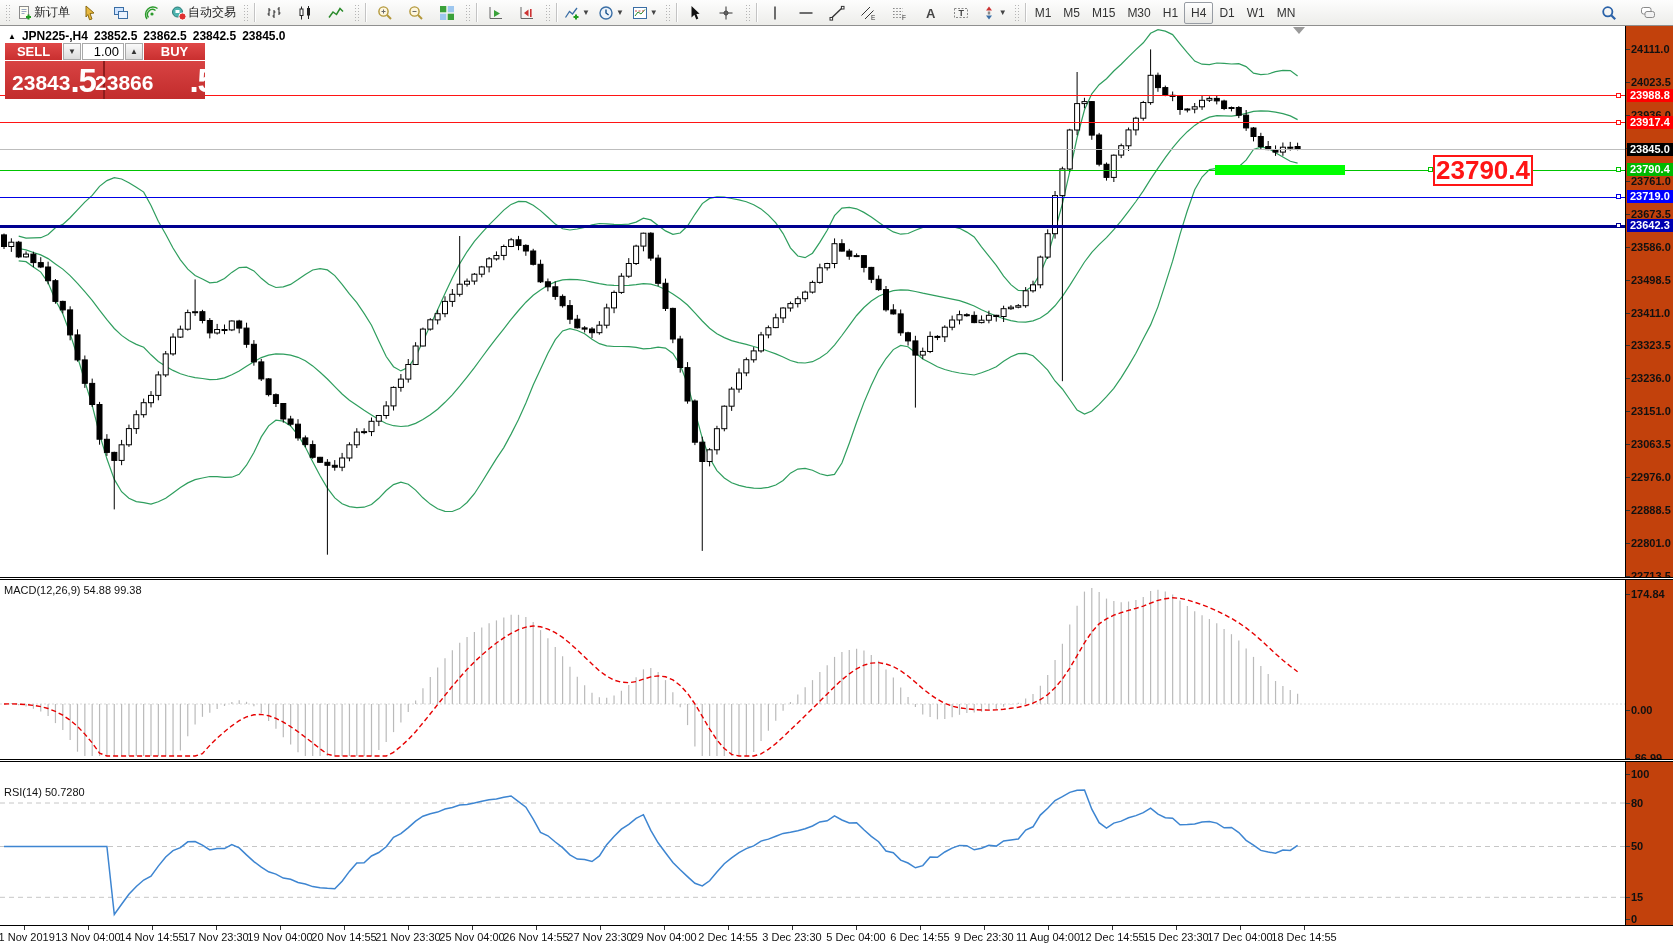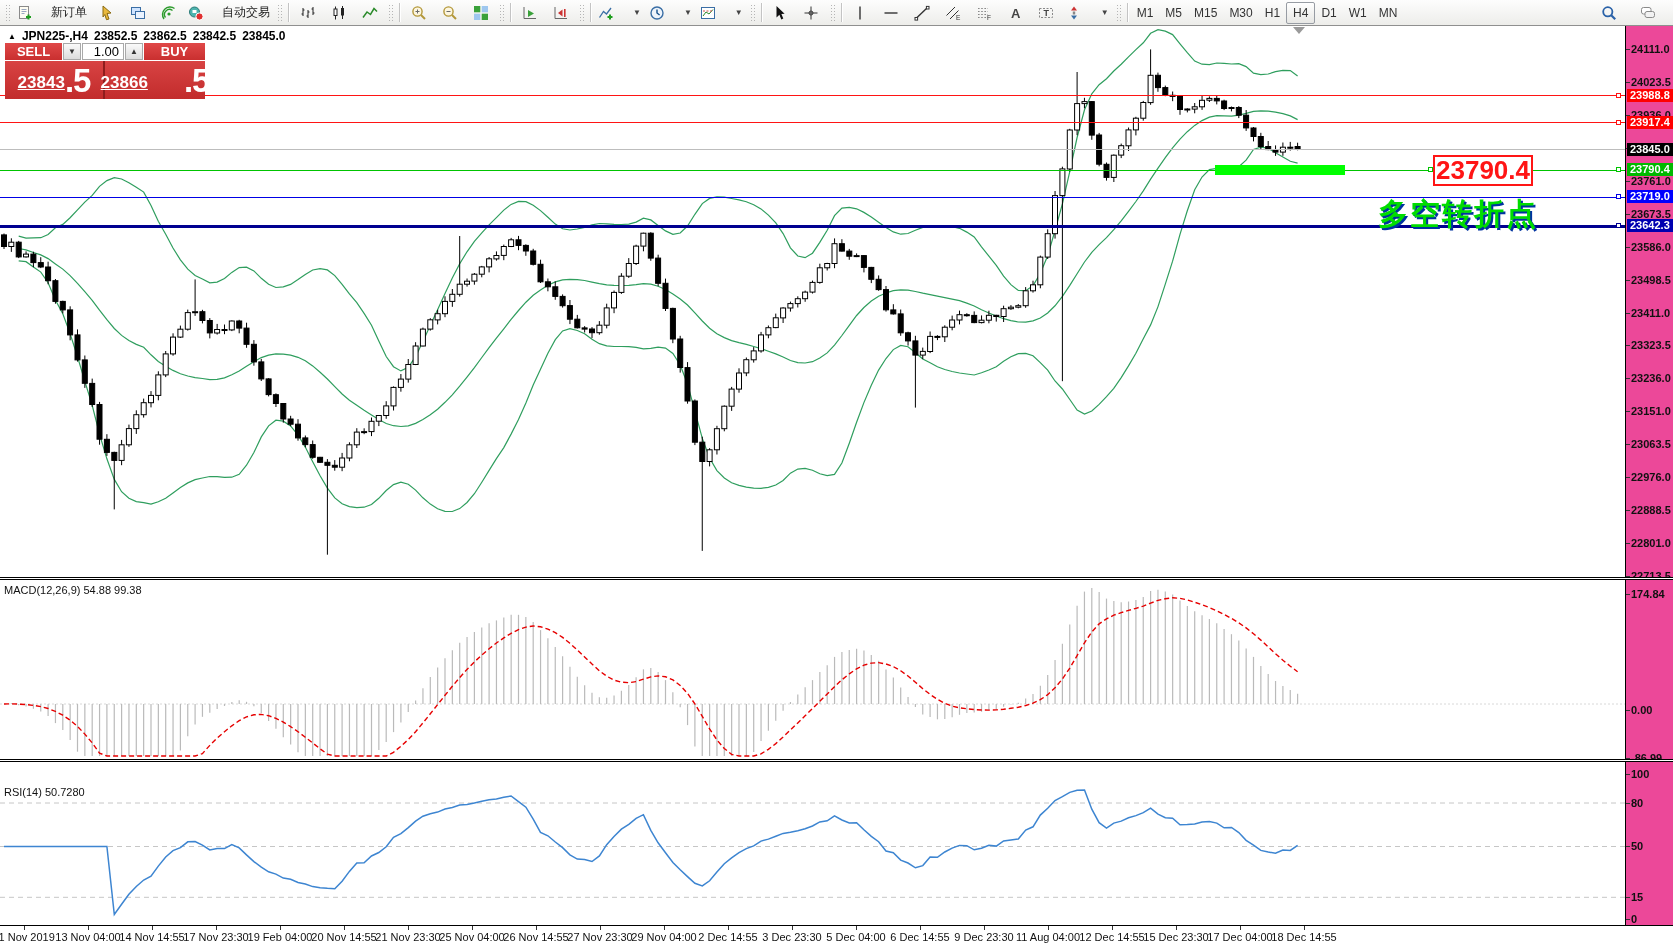--- a/index.html
+++ b/index.html
@@ -4,53 +4,53 @@
 <style>
   html,body{margin:0;padding:0;background:#fff;width:1673px;height:946px;overflow:hidden;
     font-family:"Liberation Sans",sans-serif;-webkit-font-smoothing:antialiased;}
   
   .toolbar{position:absolute;left:0;top:0;width:1673px;height:26px;
     background:linear-gradient(#fdfdfd,#ededea);border-bottom:1px solid #8f8f8f;
     display:flex;align-items:center;box-sizing:border-box;padding-left:2px;}
   .tb-grip{width:5px;height:18px;margin:0 3px;flex:0 0 auto;
     background-image:radial-gradient(#b5b5b5 34%,transparent 35%);background-size:3px 3px;}
   .tb-sep{width:1px;height:19px;background:#c4c4c4;box-shadow:1px 0 0 #fff;margin:0 3px;flex:0 0 auto;}
-  .tbtn{height:22px;min-width:23px;display:flex;align-items:center;justify-content:center;gap:18px;
+  .tbtn{height:22px;min-width:23px;display:flex;align-items:center;justify-content:center;gap:1px;
     padding:0 3px;border:1px solid transparent;border-radius:2px;font-size:12px;color:#1d1d1d;cursor:default;flex:0 0 auto;}
   .tbtn .dd{font-size:8px;color:#444;margin-left:1px;}
   .tf{height:20px;padding:0 6px;display:flex;align-items:center;font-size:12px;color:#333;flex:0 0 auto;}
   .tf.active{border:1px solid #979ca3;background:linear-gradient(#ffffff,#e7e7e4);border-radius:2px;}
   .tb-right{margin-left:auto;display:flex;align-items:center;gap:8px;padding-right:10px;}
   
   .chart-area{position:absolute;left:0;top:26px;width:1673px;height:920px;background:#fff;}
   svg.pane{position:absolute;left:0;}
   #main-svg{top:0;}
   .pane-sep{position:absolute;left:0;width:1673px;height:3px;border-top:1px solid #000;border-bottom:1px solid #000;box-sizing:border-box;background:#fff;z-index:30;}
-  .vaxis{position:absolute;left:1625px;top:0;width:48px;height:899px;border-left:1px solid #000;box-sizing:border-box;background:#ec4899;z-index:20;}
+  .vaxis{position:absolute;left:1625px;top:0;width:48px;height:899px;border-left:1px solid #000;box-sizing:border-box;background:#c2410c;z-index:20;}
   .vaxis .tick{position:absolute;left:5px;font-size:11px;font-weight:600;color:#111;white-space:nowrap;}
   .vaxis .dash{position:absolute;left:0;width:4px;height:1px;background:#333;}
   .badge{position:absolute;left:1px;width:46px;height:13px;line-height:13px;color:#fff;font-size:11px;font-weight:600;padding-left:3px;box-sizing:border-box;z-index:25;}
   .taxis{position:absolute;left:0;top:899px;width:1673px;height:21px;border-top:1px solid #000;box-sizing:border-box;background:#fff;z-index:20;}
   .taxis .tlabel{position:absolute;top:5px;transform:translateX(-50%);font-size:11px;color:#111;white-space:nowrap;}
   .taxis .tdash{position:absolute;top:0;width:1px;height:4px;background:#333;}
   .hline{position:absolute;left:0;width:1625px;z-index:5;}
   .lmark{position:absolute;width:5px;height:5px;background:#fff;box-sizing:border-box;z-index:6;}
   .ind-label{position:absolute;left:4px;font-size:11px;color:#111;z-index:21;}
   
   .chart-header{position:absolute;left:8px;top:3px;font-size:12px;font-weight:600;color:#000;z-index:40;display:flex;gap:6px;align-items:center;}
   .chart-header .tri{font-size:8px;}
   .trade-panel{position:absolute;left:5px;top:17px;width:200px;z-index:41;font-family:"Liberation Sans",sans-serif;}
   .tp-row1{display:flex;height:17px;gap:1px;}
   .tp-sell,.tp-buy{background:linear-gradient(#e04848,#c92f2f);color:#fff;font-weight:bold;font-size:13px;display:flex;align-items:center;justify-content:center;}
   .tp-sell{width:57px;}.tp-buy{width:61px;}
   .tp-spin{width:18px;background:linear-gradient(#fafafa,#dcdcdc);border:1px solid #a9a9a9;box-sizing:border-box;display:flex;align-items:center;justify-content:center;font-size:8px;color:#333;}
   .tp-vol{width:42px;background:#fff;border:1px solid #a9a9a9;box-sizing:border-box;font-size:13px;display:flex;align-items:center;justify-content:flex-end;padding-right:4px;}
   .tp-prices{display:flex;margin-top:1px;height:38px;}
   .tp-px{background:linear-gradient(#d84343,#c22c2c);color:#fff;display:flex;align-items:flex-end;justify-content:center;padding-bottom:1px;}
-  .tp-px .small{font-size:17px;font-weight:bold;line-height:30px;text-decoration:underline;}
+  .tp-px .small{font-size:21px;font-weight:bold;line-height:30px;}
   .tp-px .big{font-size:33px;font-weight:bold;line-height:34px;letter-spacing:-1px;}
   .tp-px.left{width:98px;border-right:2px solid #8f1d1d;}
   .tp-px.right{width:100px;gap:36px;}
   
   .hl-bar{position:absolute;z-index:12;}
   .callout{position:absolute;border:2px solid #ff1515;background:#fff;color:#ff1515;
     font-size:26px;font-weight:bold;text-align:center;z-index:13;}
   .pivot{position:absolute;font-size:30px;font-weight:bold;letter-spacing:2px;z-index:13;white-space:nowrap;}
   .shift-marker{position:absolute;width:0;height:0;border-left:6px solid transparent;border-right:6px solid transparent;border-top:7px solid #9a9a9a;z-index:8;}
 </style>
@@ -1022,21 +1022,20 @@
       </div>
       <div class="tp-px right">
         <span class="small">23866</span>
           <span class="big">.5</span>
       </div>
     </div>
   </div>
 
   <div class="hl-bar" id="hl-bar" style="left: 1215px; top: 138.9px; width: 130px; height: 10px; background: rgb(0, 255, 0);"></div>
   <div class="callout" id="callout" style="left: 1433px; top: 129px; width: 96px; height: 27px; line-height: 27px; border-color: rgb(255, 21, 21); color: rgb(255, 21, 21);">23790.4</div>
-  <div class="pivot" id="pivot" style="left: 1378px; top: 168px; color: rgb(0, 221, 0); text-shadow: rgb(0, 51, 160) 2px 2px 0px;">多空转折点</div>
   <div class="shift-marker" id="shift-marker" style="left: 1293px; top: 1px;"></div>
 
   <div class="pane-sep" style="top:551px"></div>
   <svg class="pane" id="macd-svg" width="1625" height="179" style="top:554px">
       <line x1="0" y1="124" x2="1625" y2="124" stroke="#d8d8d8" stroke-dasharray="2 2"></line>
       <g>
         <line x1="4" y1="124" x2="4" y2="124.0" stroke="#bababa" stroke-width="1.2"></line>
         <line x1="11.35" y1="124" x2="11.35" y2="123.2" stroke="#bababa" stroke-width="1.2"></line>
         <line x1="18.7" y1="124" x2="18.7" y2="125.3" stroke="#bababa" stroke-width="1.2"></line>
         <line x1="26.049999999999997" y1="124" x2="26.049999999999997" y2="126.4" stroke="#bababa" stroke-width="1.2"></line>
@@ -1288,21 +1287,21 @@
   <div class="taxis" id="taxis">
       <div class="tdash" style="left:24px"></div>
       <div class="tlabel" style="left:24px">11 Nov 2019</div>
       <div class="tdash" style="left:88px"></div>
       <div class="tlabel" style="left:88px">13 Nov 04:00</div>
       <div class="tdash" style="left:152px"></div>
       <div class="tlabel" style="left:152px">14 Nov 14:55</div>
       <div class="tdash" style="left:216px"></div>
       <div class="tlabel" style="left:216px">17 Nov 23:30</div>
       <div class="tdash" style="left:280px"></div>
-      <div class="tlabel" style="left:280px">19 Feb 04:00</div>
+      <div class="tlabel" style="left:280px">19 Nov 04:00</div>
       <div class="tdash" style="left:344px"></div>
       <div class="tlabel" style="left:344px">20 Nov 14:55</div>
       <div class="tdash" style="left:408px"></div>
       <div class="tlabel" style="left:408px">21 Nov 23:30</div>
       <div class="tdash" style="left:472px"></div>
       <div class="tlabel" style="left:472px">25 Nov 04:00</div>
       <div class="tdash" style="left:536px"></div>
       <div class="tlabel" style="left:536px">26 Nov 14:55</div>
       <div class="tdash" style="left:600px"></div>
       <div class="tlabel" style="left:600px">27 Nov 23:30</div>

